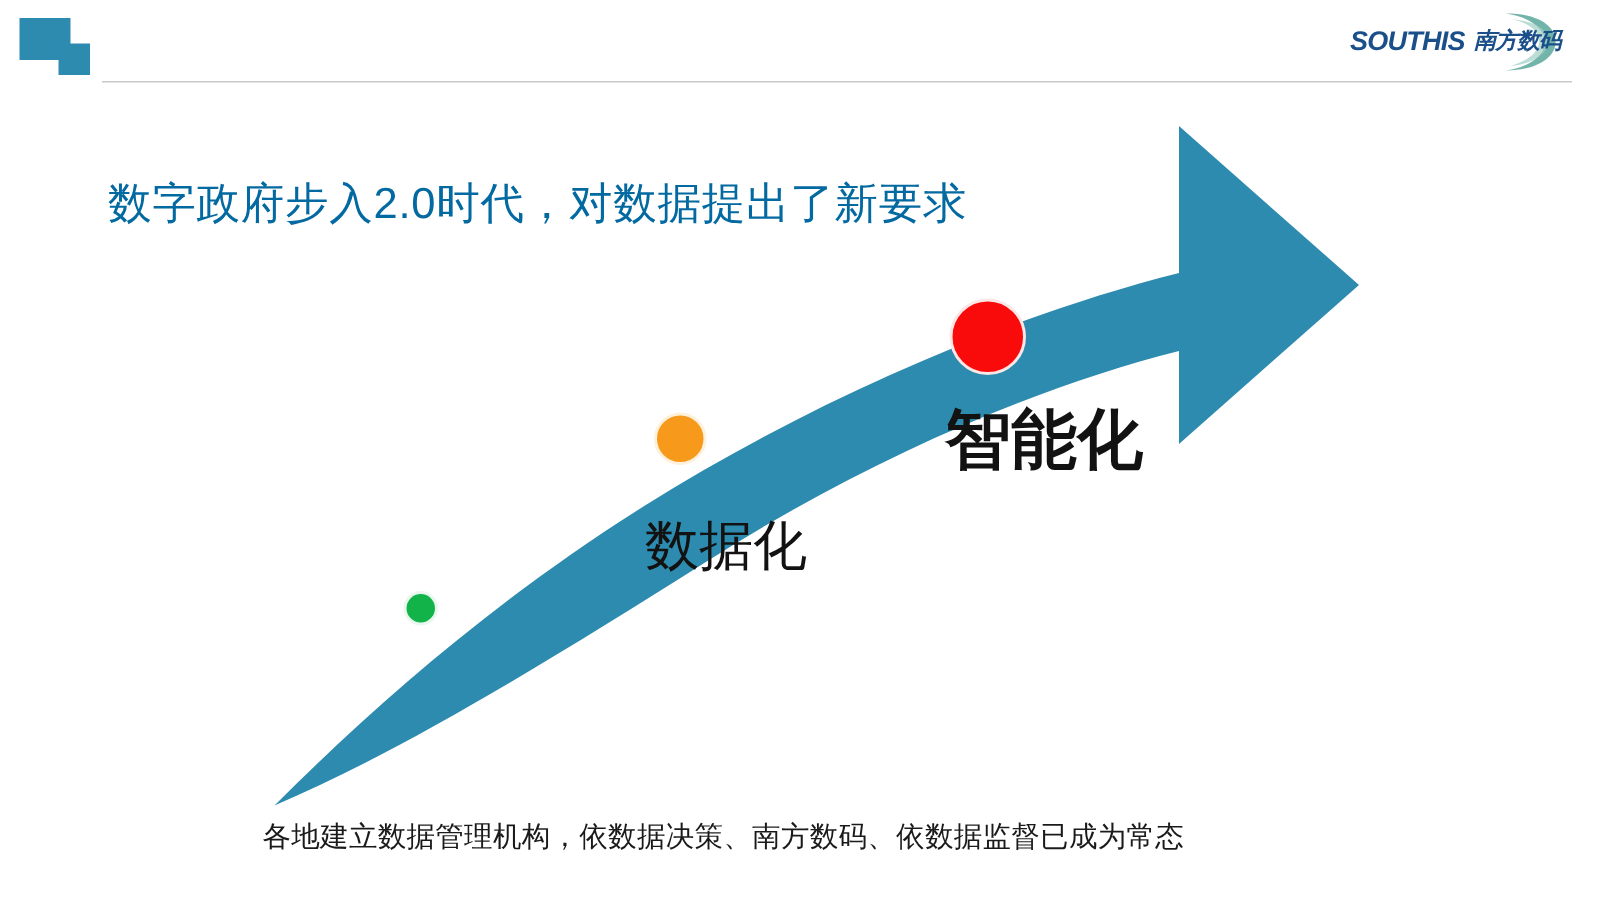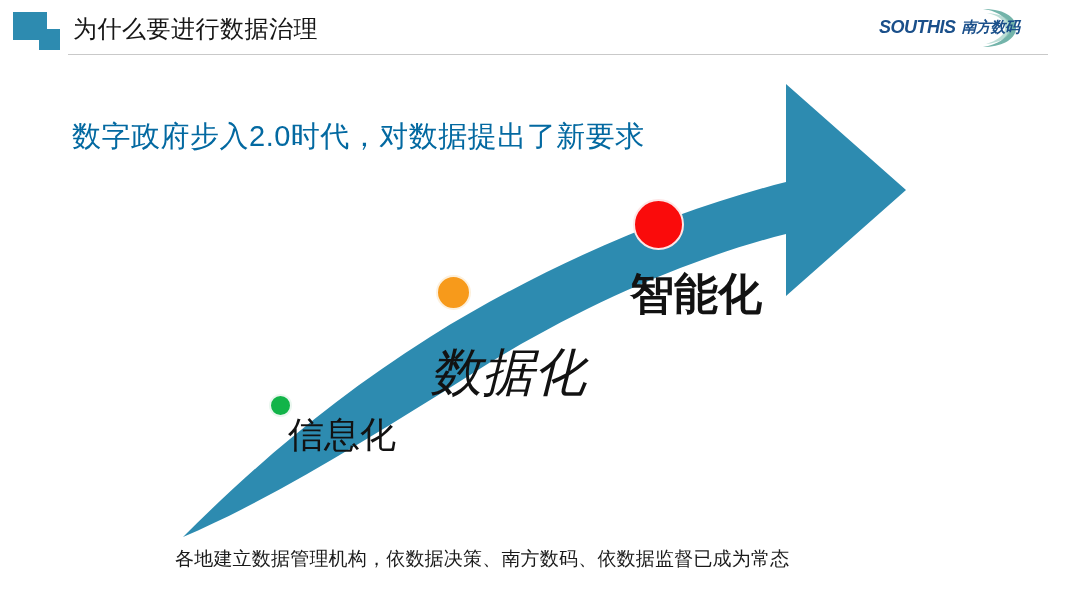--- a/index.html
+++ b/index.html
@@ -71,21 +71,21 @@
     left: 68px;
     top: 54px;
     width: 980px;
     height: 1px;
     background: #c9c9c9;
   }
 
   
   #logo {
     position: absolute;
-    left: 875px;
+    left: 896px;
     top: 6px;
     width: 168px;
     height: 44px;
   }
   #logo .swoosh {
     position: absolute;
     left: 0;
     top: 0;
     width: 168px;
     height: 44px;
@@ -177,22 +177,21 @@
     line-height: 1.1;
   }
   #label-info {
     left: 288px;
     top: 415px;
     font-size: 36px;
   }
   #label-data {
     left: 430px;
     top: 344px;
-    font-size: 52px;
-    font-style: italic;
+    font-size: 36px;
   }
   #label-intel {
     left: 630px;
     top: 270px;
     font-size: 44px;
     font-weight: bold;
   }
 
   #bottom-caption {
     position: absolute;
@@ -221,21 +220,20 @@
 
 <div id="slide">
 
   <div id="header-bar">
 
     <div id="header-icon">
       <div class="sq-big"></div>
       <div class="sq-small"></div>
     </div>
 
-    <div id="header-title">为什么要进行数据治理</div>
 
     <div id="header-divider"></div>
   </div>
 
   <div id="logo">
     <svg class="swoosh" viewBox="0 0 168 44">
       <path d="M108 3 C132 3 142 13 141 23 C140 34 126 41 108 41 C122 39 133 32 134 23 C135 14 124 5 108 3 Z" fill="#5aa79b" opacity="0.85"></path>
       <path d="M112 7 C130 8 137 15 136 23 C135 31 124 37 111 38 C121 35 129 30 130 23 C131 15 123 9 112 7 Z" fill="#9ecfc4" opacity="0.7"></path>
     </svg>
     <div class="logo-text">
@@ -255,20 +253,19 @@
              L 786 296
              L 786 234
              C 690 258, 575 308, 470 375
              C 370 438, 270 500, 183 537 Z" fill="#2d8bb0"></path>
   </svg>
 
   <div class="milestone-dot" id="dot-green"></div>
   <div class="milestone-dot" id="dot-orange"></div>
   <div class="milestone-dot" id="dot-red"></div>
 
-  <div class="stage-label" id="label-info">信息化</div>
   <div class="stage-label" id="label-data">数据化</div>
   <div class="stage-label" id="label-intel">智能化</div>
 
   <div id="bottom-caption">各地建立数据管理机构，依数据决策、南方数码、依数据监督已成为常态</div>
 
 
 </div>
 
 </body></html>

